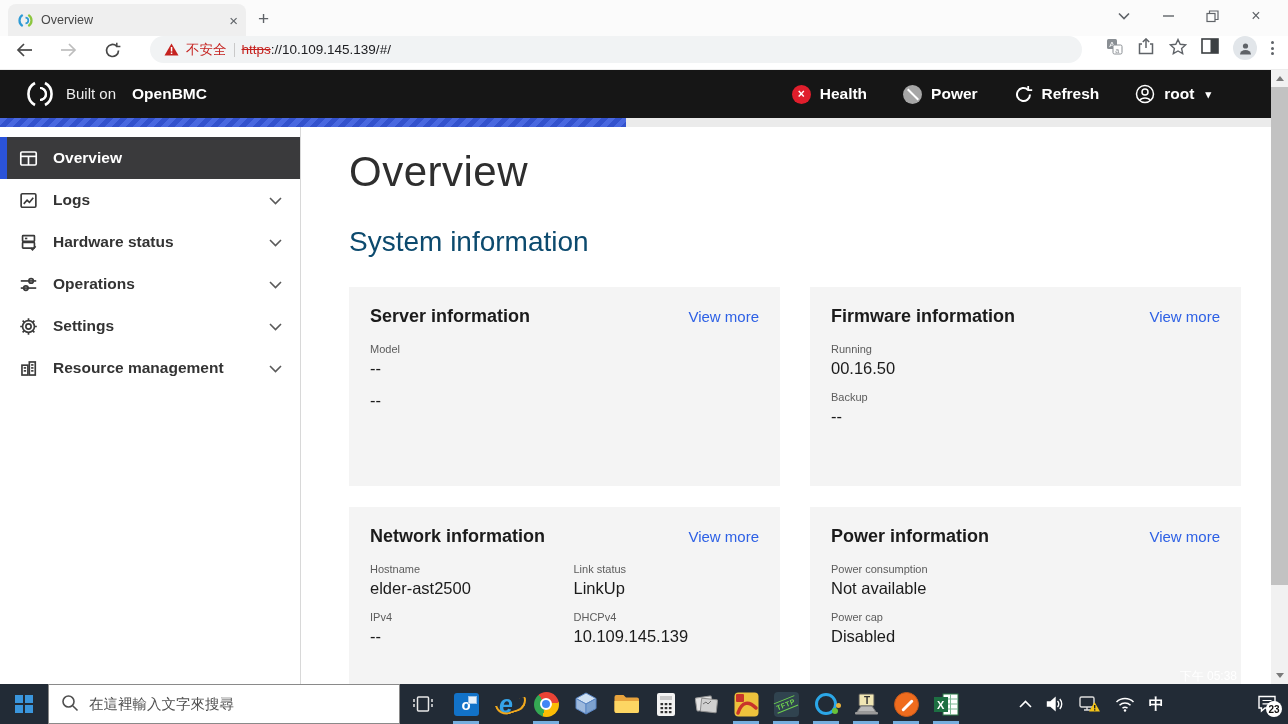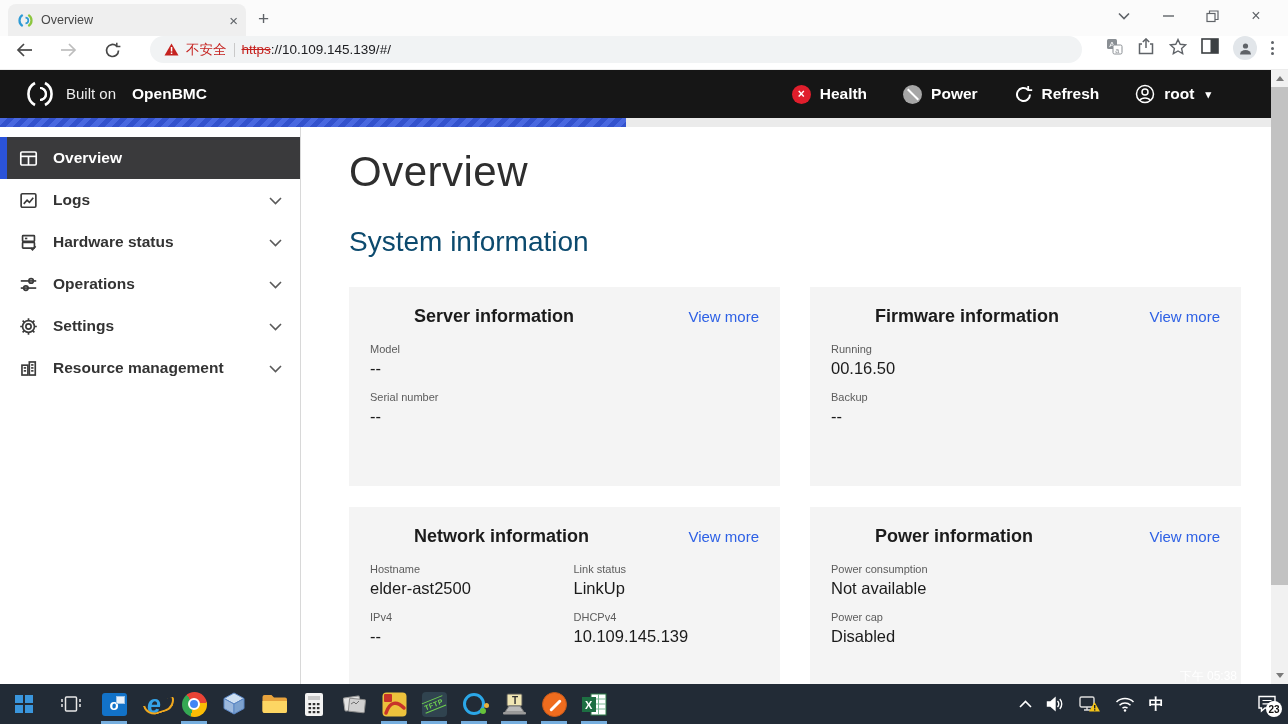--- a/index.html
+++ b/index.html
@@ -60,21 +60,21 @@
   .nav-item.selected::before { content:""; position:absolute; left:0; top:0; bottom:0; width:7px; background:#2b53d8; }
   .nav-item.selected svg.nicon { stroke:#fff; }
   .chev svg { width:13px; height:8px; stroke:#5a5a5a; fill:none; stroke-width:1.6; }
 
   .main { flex:1; padding:21px 0 0 48px; overflow:hidden; }
   .h1 { font-size:42px; font-weight:300; color:#2e2e2e; letter-spacing:0.5px; }
   .h2 { font-size:28px; font-weight:300; color:#0c4a6e; margin-top:30px; }
   .cards { margin-top:29px; width:892px; display:grid; grid-template-columns:431px 431px; gap:21px 30px; }
   .card { background:#f4f4f4; height:199px; padding:19px 21px; }
   .card-head { display:flex; align-items:baseline; justify-content:space-between; }
-  .card-title { font-size:18px; font-weight:700; color:#1b1b1b;margin-left:44px; }
+  .card-title { font-size:18px; font-weight:700; color:#1b1b1b; }
   .card-link { font-size:15px; color:#2d60e5; }
   .fields { margin-top:16px; }
   .field { margin-bottom:13px; }
   .f-label { font-size:11px; color:#5c5c5c; margin-bottom:4px; }
   .f-value { font-size:16.5px; color:#1b1b1b; }
   .fields.two-col { display:grid; grid-template-columns:1fr 1fr; column-gap:18px; }
 
   
   .scrollbar { width:17px; background:#f1f1f1; display:flex; flex-direction:column; align-items:center; }
   .sb-btn { height:17px; width:17px; display:flex; align-items:center; justify-content:center; }
@@ -367,21 +367,20 @@
               <div class="card-head">
                 <span class="card-title">Server information</span>
                 <span class="card-link">View more</span>
               </div>
               <div class="fields">
                 <div class="field">
                     <div class="f-label">Model</div>
                     <div class="f-value">--</div>
                   </div>
                 <div class="field">
-                    <div class="f-label">Serial number</div>
                     <div class="f-value">--</div>
                   </div>
               </div>
             </div>
 
             <div class="card">
               <div class="card-head">
                 <span class="card-title">Firmware information</span>
                 <span class="card-link">View more</span>
               </div>
@@ -458,20 +457,27 @@
   <div class="taskbar">
     <div class="start">
       <span class="win-logo">
           <i></i>
           <i></i>
           <i></i>
           <i></i>
         </span>
     </div>
 
+    <div class="tb-search">
+      <svg class="mag" width="18" height="18" viewBox="0 0 18 18" fill="none" stroke="#4f4f4f" stroke-width="1.6">
+        <circle cx="7.5" cy="7.5" r="5.5"></circle>
+          <line x1="11.7" y1="11.7" x2="16.5" y2="16.5"></line>
+      </svg>
+      <input type="text" placeholder="在這裡輸入文字來搜尋" style="">
+    </div>
 
     <div class="taskview">
       <svg width="24" height="22" viewBox="0 0 24 22" fill="none" stroke="#e8e8e8" stroke-width="1.5">
         <rect x="6.5" y="4" width="11" height="14" rx="1"></rect>
         <path d="M3 6 V16 M21 6 V16" stroke-dasharray="3 2"></path>
       </svg>
     </div>
 
     <div class="tb-slot running">
         <span class="ic-outlook">o</span>

